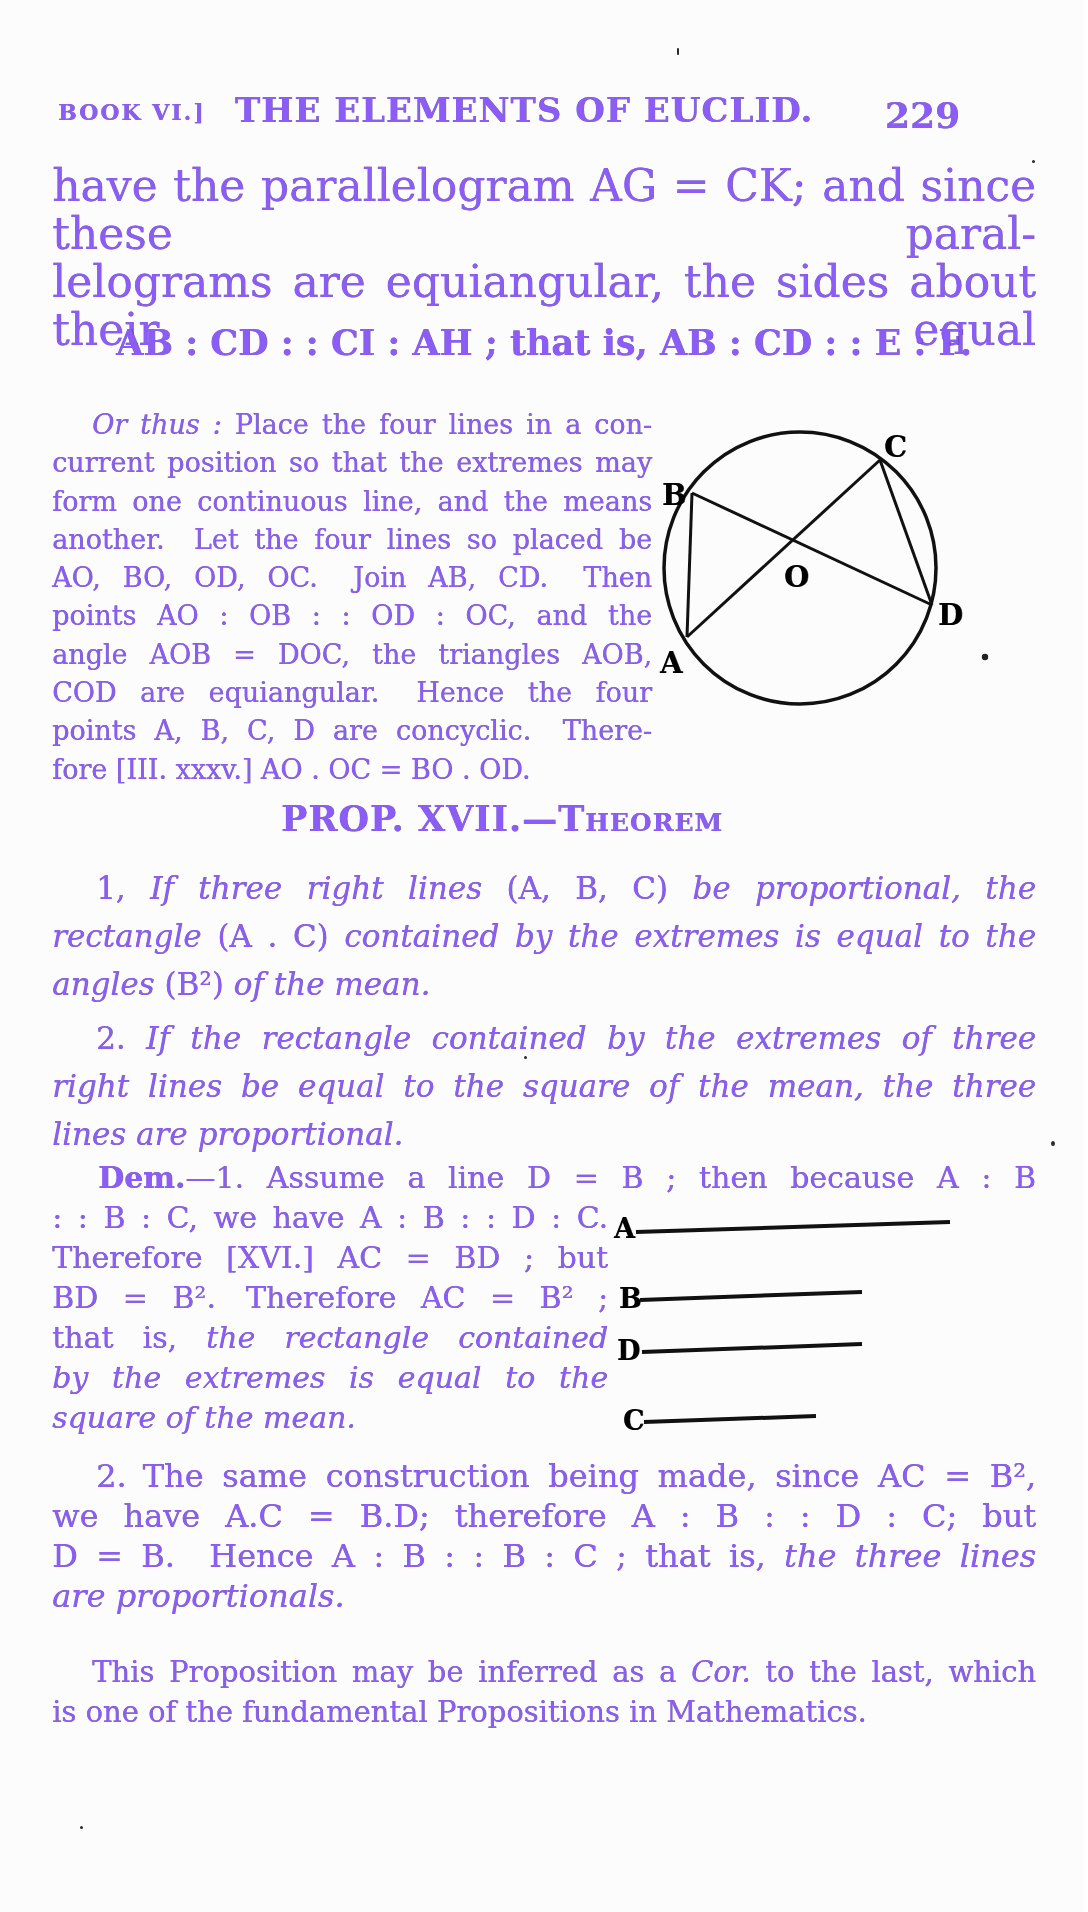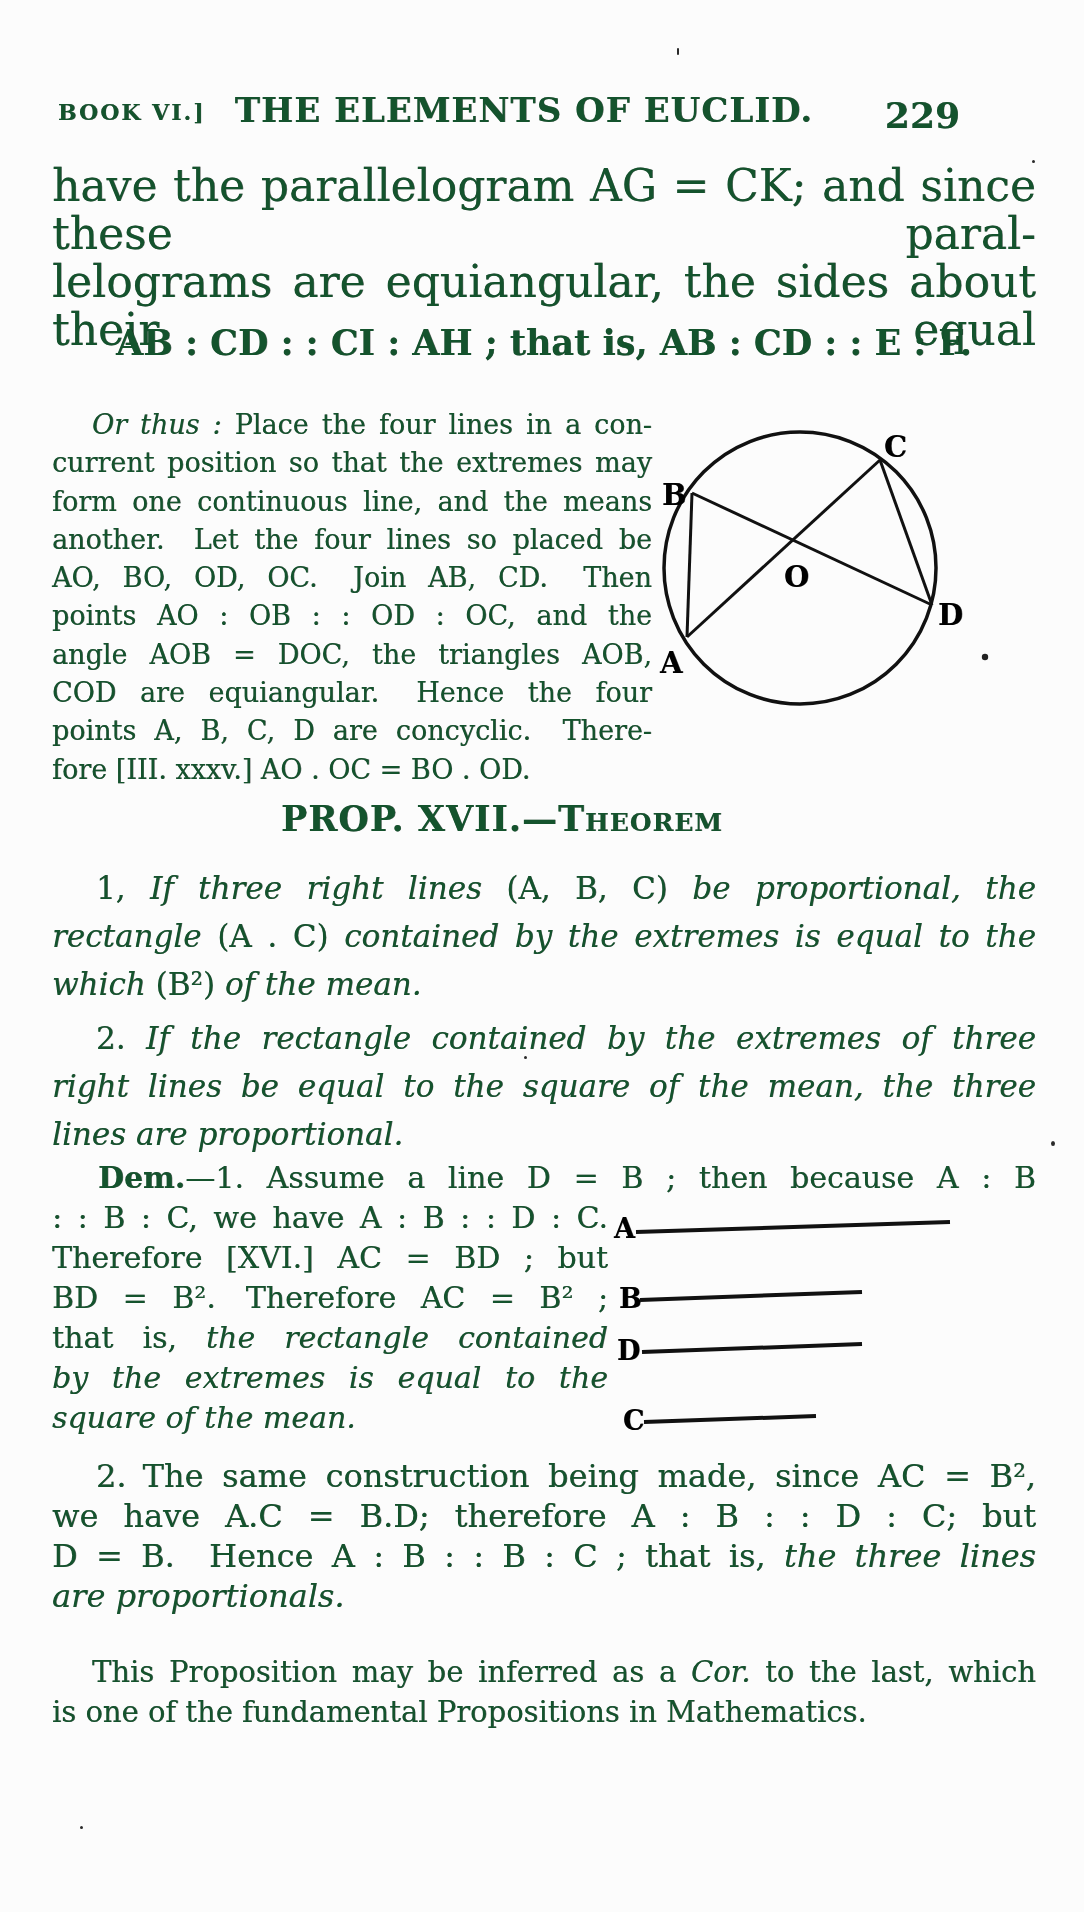--- a/index.html
+++ b/index.html
@@ -1,18 +1,18 @@
 <!DOCTYPE html>
 <html><head>
 <meta charset="utf-8">
 <style>
   html,body{margin:0;padding:0;background:#ffffff;}
   .page{
     position:relative;width:1084px;height:1912px;background:#fcfcfc;
-    font-family:"DejaVu Serif","Liberation Serif",serif;color:#14532d;overflow:hidden;
+    font-family:"DejaVu Serif","Liberation Serif",serif;color:#8b5cf6;overflow:hidden;
   }
   .abs{position:absolute;}
   .j{text-align:justify;text-align-last:justify;}
   .it{font-style:italic;}
   .bd{font-weight:700;}
   .sc{font-variant:small-caps;}
   .ink{text-shadow:0.4px 0.4px 0.5px rgba(10,10,10,0.55);}
   svg text{font-family:"DejaVu Serif","Liberation Serif",serif;}
   .speck{position:absolute;background:#2a2a2a;border-radius:50%;}
 </style>
@@ -61,21 +61,21 @@
     <circle cx="345" cy="242" r="3.2" fill="#222"></circle>
   </svg>
 
   <div class="abs bd" style="left:52px;top:798px;width:900px;text-align:center;font-size:35px;letter-spacing:1px;">
     <span>PROP. XVII.—</span><span class="sc">Theorem</span>
   </div>
 
   <div class="abs" style="left:52px;top:864px;width:984px;font-size:31px;line-height:48px;">
     <div class="j" style="padding-left:44px;"><span>1, </span><span class="it">If three right lines </span><span>(A, B, C) </span><span class="it">be proportional, the</span></div>
     <div class="j"><span class="it">rectangle </span><span>(A . C) </span><span class="it">contained by the extremes is equal to the</span></div>
-    <div><span class="it">which </span><span>(B²) </span><span class="it">of the mean.</span></div>
+    <div><span class="it">angles </span><span>(B²) </span><span class="it">of the mean.</span></div>
   </div>
 
   <div class="abs" style="left:52px;top:1014px;width:984px;font-size:31px;line-height:48px;">
     <div class="j" style="padding-left:44px;"><span>2. </span><span class="it">If the rectangle contained by the extremes of three</span></div>
     <div class="j it">right lines be equal to the square of the mean, the three</div>
     <div class="it">lines are proportional.</div>
   </div>
 
   <div class="abs" style="left:52px;top:1158px;width:984px;font-size:30px;line-height:40px;">
     <div class="j" style="padding-left:46px;"><span class="bd">Dem.</span><span>—1. Assume a line D = B ; then because A : B</span></div>

